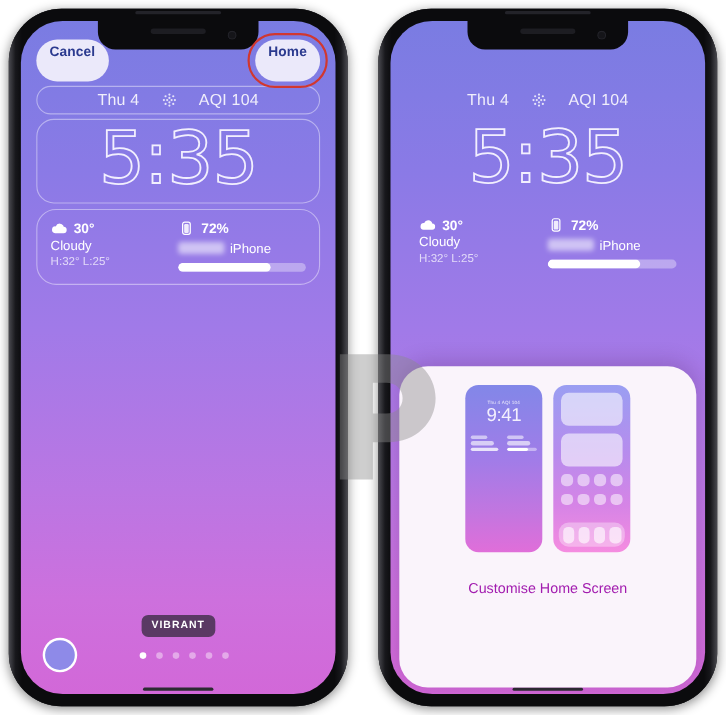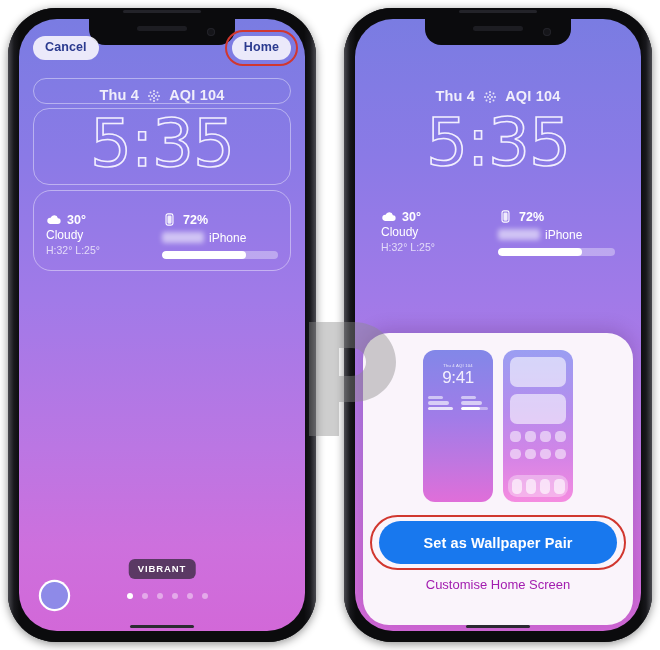--- a/index.html
+++ b/index.html
@@ -70,55 +70,55 @@
   
   .topbar {
     position: absolute; z-index: 12; top: 17px; left: 0; right: 0;
     display: flex; justify-content: space-between; align-items: center;
     padding: 0 14px;
   }
   .pill-btn {
     background: rgba(244,242,252,.92);
     color: #2b3a8f;
     font-size: 12.5px; font-weight: 700;
-    padding: 5px 12px 6px; border-radius: 20px;
+    padding: 5px 12px 20px; border-radius: 20px;
     border: none; line-height: 1; letter-spacing: .1px;
   }
   .ring-annot {
     position: relative; display: inline-flex;
   }
   .ring-annot::after {
     content:""; position: absolute; left: -7px; top: -6px; right: -7px; bottom: -6px;
     border: 2.6px solid #d1372f; border-radius: 26px; pointer-events: none;
   }
 
   
   .lock-content { position: absolute; z-index: 8; left: 0; right: 0; top: 0; }
   .aqi-row {
     margin: 59px 14px 0;
-    height: 26px; display: flex; align-items: flex-end; justify-content: center; gap: 8px;
-    color: #f0eefb; font-size: 14.5px; font-weight: 700;
+    height: 26px; display: flex; align-items: center; justify-content: center; gap: 20px;
+    color: #f0eefb; font-size: 14.5px; font-weight: 400;
     letter-spacing: .2px;
   }
   .edit .aqi-row { border: 1px solid rgba(255,255,255,.42); border-radius: 14px; }
   .aqi-glyph { display: inline-block; width: 14px; height: 14px; opacity: .92; }
   .aqi-glyph svg { display:block; width:100%; height:100%; }
 
   .clock-box { margin: 4px 14px 0; padding: 4px 0 8px; }
   .edit .clock-box { border: 1px solid rgba(255,255,255,.42); border-radius: 16px; }
   .clock {
     text-align: center; line-height: .95;
     font-family: "DejaVu Sans", sans-serif;
     font-size: 66px; font-weight: 400;
     color: transparent;
     -webkit-text-stroke: 1.6px rgba(248,246,255,.95);
     letter-spacing: -1px;
   }
 
-  .widget-box { margin: 5px 14px 0; padding: 21px 12px 11px; }
+  .widget-box { margin: 5px 14px 0; padding: 9px 12px 11px; }
   .edit .widget-box { border: 1px solid rgba(255,255,255,.42); border-radius: 18px; }
   .widget-grid { display: flex; }
   .w-col { width: 50%; }
   .w-top { display: flex; align-items: center; gap: 6px; color: #fff;
            font-size: 12.5px; font-weight: 700; height: 16px; }
   .w-ico { width: 15px; height: 13px; display:inline-block; }
   .w-ico svg { display:block; width:100%; height:100%; }
   .w-sub { color: #fff; font-size: 12px; font-weight: 400; margin-top: 0; }
   .w-sub2 { color: rgba(255,255,255,.72); font-size: 10.5px; margin-top: 2px; }
   .batt-name { display:flex; align-items:center; gap:5px; margin-top:3px; }
@@ -153,21 +153,21 @@
   .dot { width: 6px; height: 6px; border-radius: 50%; background: rgba(255,255,255,.42); }
   .dot.on { background: #ffffff; }
 
   
   .sheet {
     position: absolute; z-index: 14; left: 8px; right: 8px; bottom: 6px;
     height: 292px; border-radius: 26px;
     background: #faf4fb;
     box-shadow: 0 -4px 18px rgba(60,20,70,.2);
     padding: 15px 16px 12px;
-    display: flex; flex-direction: column; align-items: center;
+    display: flex; flex-direction: column; align-items: center; gap: 12px;
   }
   .previews { display: flex; gap: 10px; margin-top: 2px; }
   .prev {
     width: 70px; height: 152px; border-radius: 12px; overflow: hidden; position: relative;
   }
   .prev.lock { background: linear-gradient(180deg,#8287e8 0%, #a17ce8 45%, #c176e0 75%, #e06ed9 100%); }
   .prev.home { background: linear-gradient(180deg,#9a9ef2 0%, #b68ced 40%, #d684e6 72%, #f58ce0 100%); }
   .p-aqi { position:absolute; top:13px; left:0; right:0; text-align:center;
            color:rgba(255,255,255,.85); font-size:4.2px; letter-spacing:.2px; }
   .p-clock { position:absolute; top:18px; left:0; right:0; text-align:center;
@@ -418,24 +418,20 @@
             </div>
             <div class="p-dock">
               <i></i>
                 <i></i>
               <i></i>
                 <i></i>
             </div>
           </div>
         </div>
 
-        <div class="cta-wrap">
-          <button class="cta" style="background: rgb(24, 120, 238);">Set as Wallpaper Pair</button>
-          <div class="cta-ring" style="border-color: rgb(209, 55, 47);"></div>
-        </div>
 
         <div class="sub-link" style="color: #a21caf;">Customise Home Screen</div>
       </div>
 
       <div class="bottom-line"></div>
     </div>
   </div>
 
   <div class="watermark">
     <svg viewBox="0 0 105 122">

